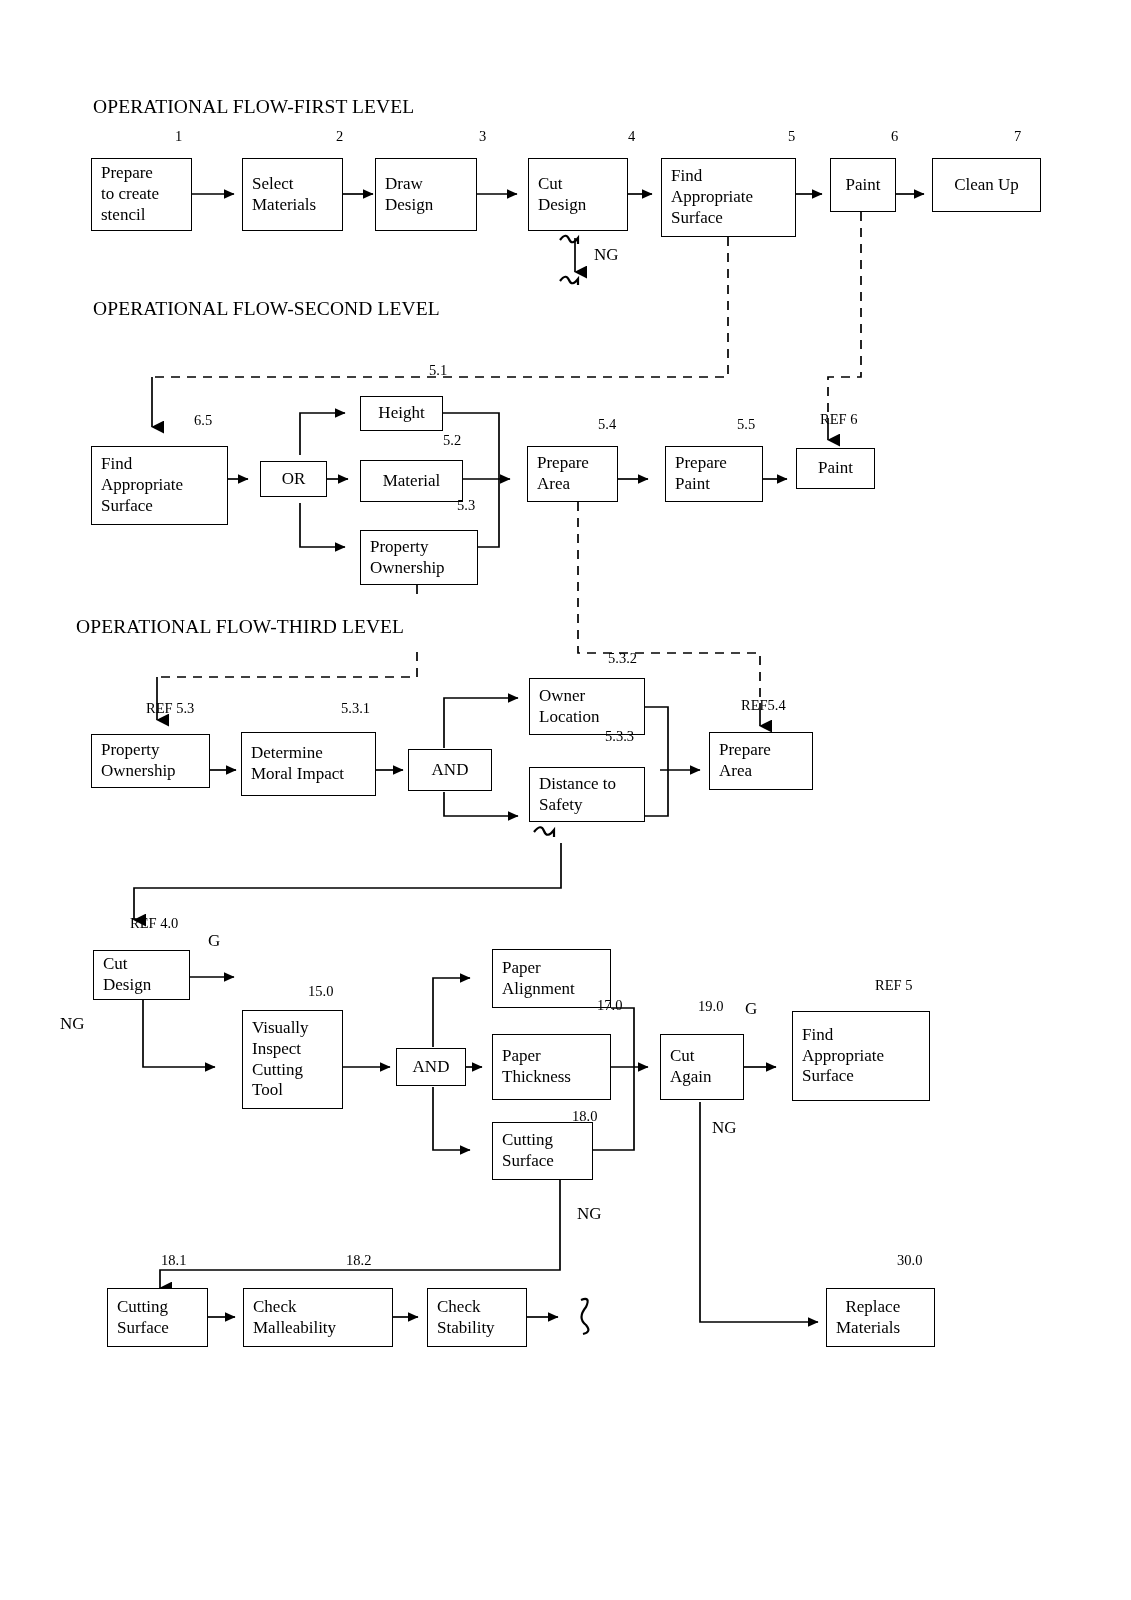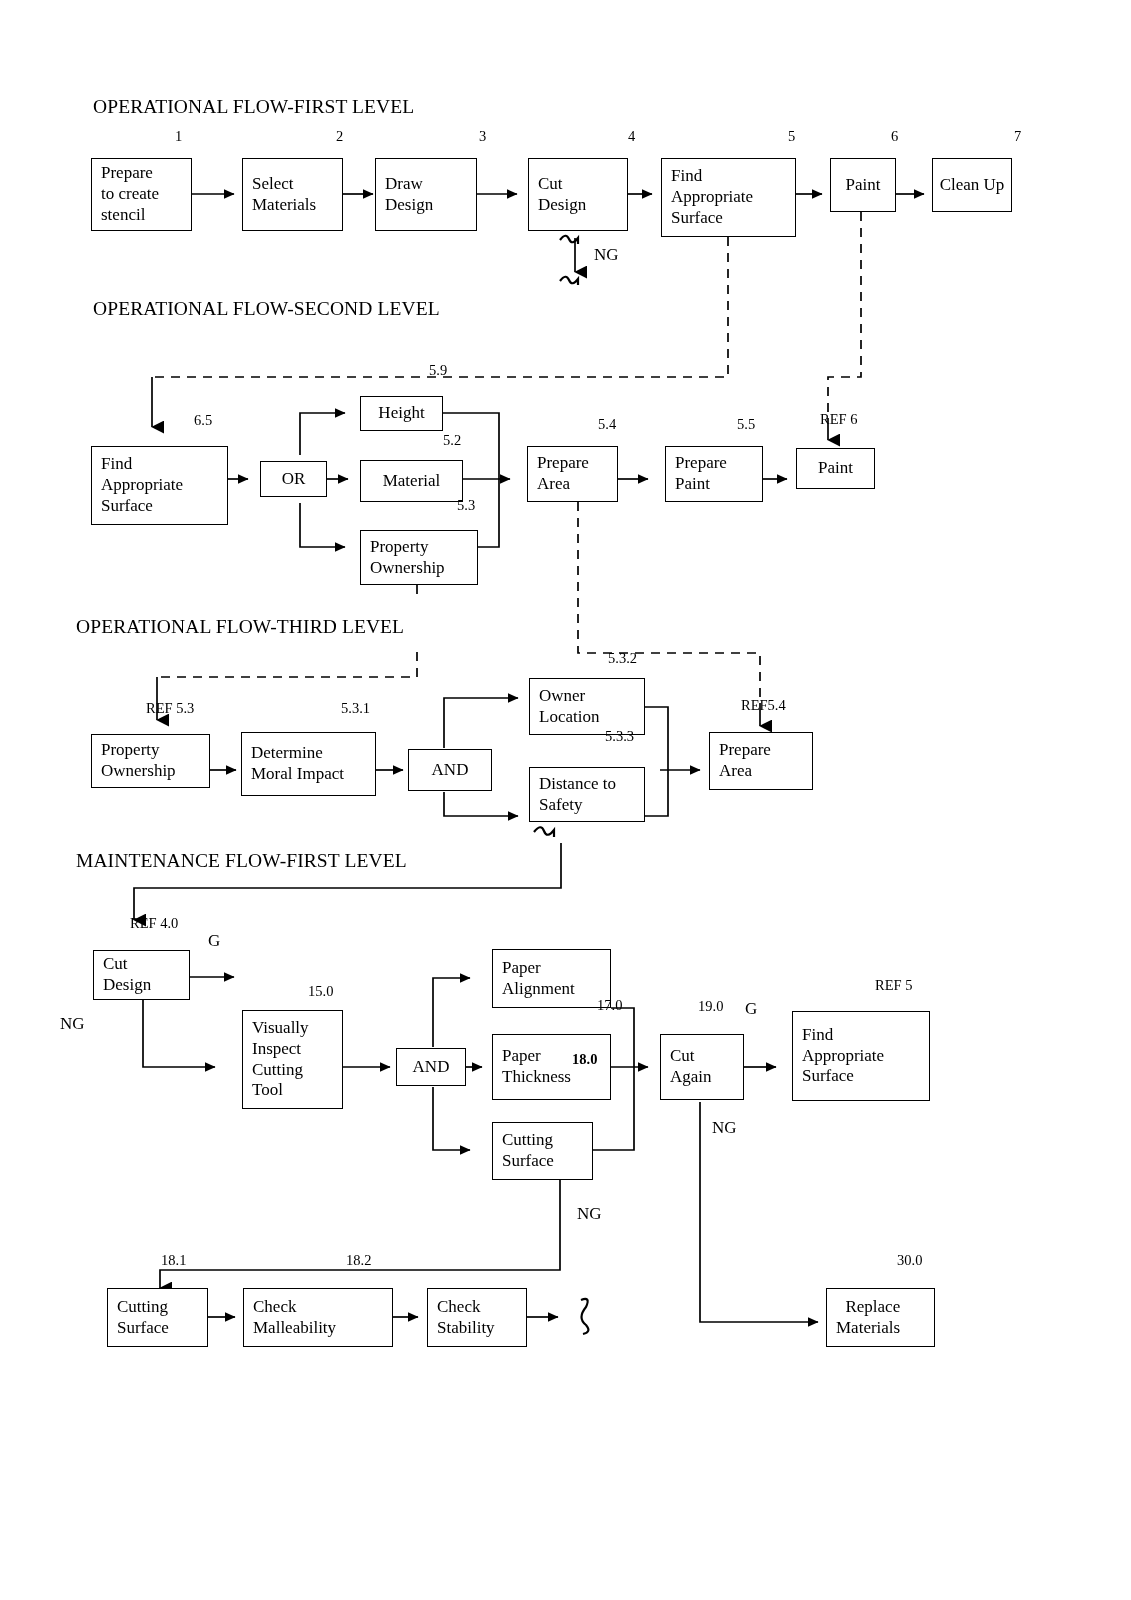--- a/index.html
+++ b/index.html
@@ -135,21 +135,20 @@
       <line x1="527" y1="1317" x2="558" y2="1317" marker-end="url(#ah)"></line>
     </g>
     <g stroke="#000" stroke-width="2.2" fill="none">
       <path d="M581,1300 q10,-4 5,7 q-9,11 0,18 q6,7 -3,9"></path>
     </g>
   </svg>
 
   <div class="sect-title" style="left:93px;top:96px;">OPERATIONAL FLOW-FIRST LEVEL</div>
   <div class="sect-title" style="left:93px;top:298px;">OPERATIONAL FLOW-SECOND LEVEL</div>
   <div class="sect-title" style="left:76px;top:616px;">OPERATIONAL FLOW-THIRD LEVEL</div>
-  <div class="sect-title" style="left:76px;top:850px;">MAINTENANCE FLOW-FIRST LEVEL</div>
 
   <div class="tag" style="left:175px;top:128px;">1</div>
   <div class="node" style="left:91px;top:158px;width:101px;height:73px;">
     <span class="lbl">Prepare<br>to create<br>stencil</span>
   </div>
 
   <div class="tag" style="left:336px;top:128px;">2</div>
   <div class="node" style="left:242px;top:158px;width:101px;height:73px;">
     <span class="lbl">Select<br>Materials</span>
   </div>
@@ -169,34 +168,34 @@
   <div class="node" style="left:661px;top:158px;width:135px;height:79px;">
     <span class="lbl">Find<br>Appropriate<br>Surface</span>
   </div>
 
   <div class="tag" style="left:891px;top:128px;">6</div>
   <div class="node center" style="left:830px;top:158px;width:66px;height:54px;">
     <span class="lbl">Paint</span>
   </div>
 
   <div class="tag" style="left:1014px;top:128px;">7</div>
-  <div class="node center" style="left:932px;top:158px;width:80px;height:54px;">
+  <div class="node center" style="left:932px;top:158px;width:109px;height:54px;">
     <span class="lbl">Clean Up</span>
   </div>
 
   <div class="tag" style="left:194px;top:412px;">6.5</div>
   <div class="node" style="left:91px;top:446px;width:137px;height:79px;">
     <span class="lbl">Find<br>Appropriate<br>Surface</span>
   </div>
 
   <div class="node center" style="left:260px;top:461px;width:67px;height:36px;">
     <span class="lbl">OR</span>
   </div>
 
-  <div class="tag" style="left:429px;top:362px;">5.9</div>
+  <div class="tag" style="left:429px;top:362px;">5.1</div>
   <div class="node center" style="left:360px;top:396px;width:83px;height:35px;">
     <span class="lbl">Height</span>
   </div>
 
   <div class="tag" style="left:443px;top:432px;">5.2</div>
   <div class="node center" style="left:360px;top:460px;width:103px;height:42px;">
     <span class="lbl">Material</span>
   </div>
 
   <div class="tag" style="left:457px;top:497px;">5.3</div>
@@ -267,21 +266,21 @@
   <div class="tag" style="left:573px;top:971px;">16.0</div>
   <div class="node" style="left:492px;top:949px;width:119px;height:59px;">
     <span class="lbl">Paper<br>Alignment</span>
   </div>
 
   <div class="tag" style="left:597px;top:997px;">17.0</div>
   <div class="node" style="left:492px;top:1034px;width:119px;height:66px;">
     <span class="lbl">Paper<br>Thickness</span>
   </div>
 
-  <div class="tag" style="left:572px;top:1051px;font-weight:bold;">18.0</div>
+  <div class="tag" style="left:572px;top:1108px;">18.0</div>
   <div class="node" style="left:492px;top:1122px;width:101px;height:58px;">
     <span class="lbl">Cutting<br>Surface</span>
   </div>
 
   <div class="tag" style="left:698px;top:998px;">19.0</div>
   <div class="node" style="left:660px;top:1034px;width:84px;height:66px;">
     <span class="lbl">Cut<br>Again</span>
   </div>
   <div class="anno" style="left:745px;top:999px;">G</div>
   <div class="anno" style="left:712px;top:1118px;">NG</div>

